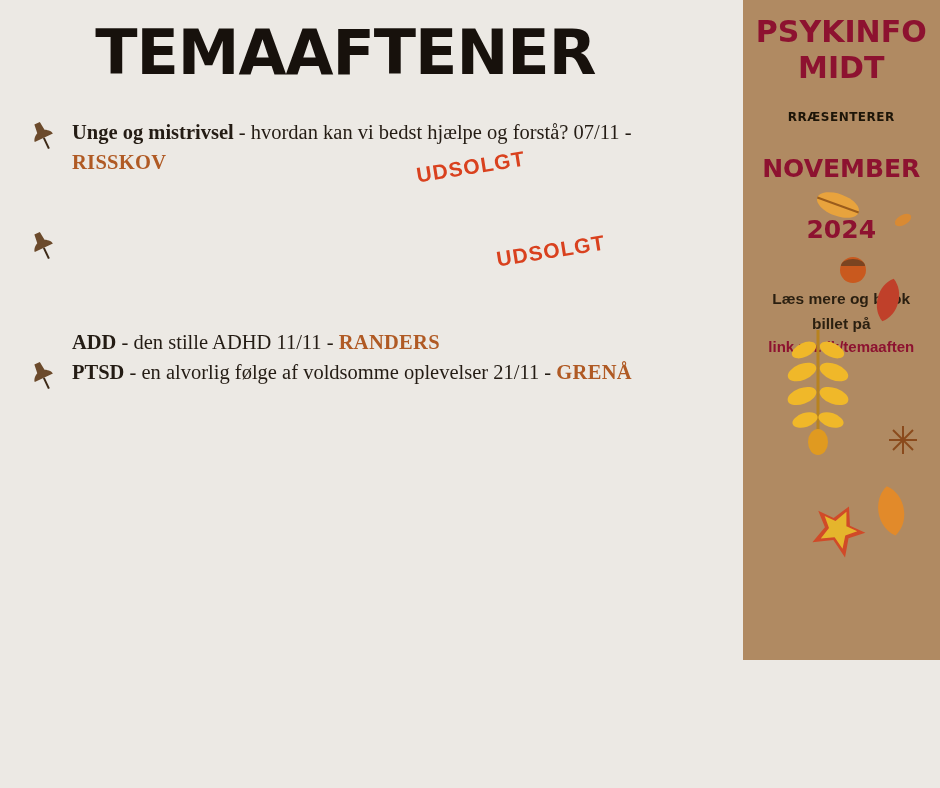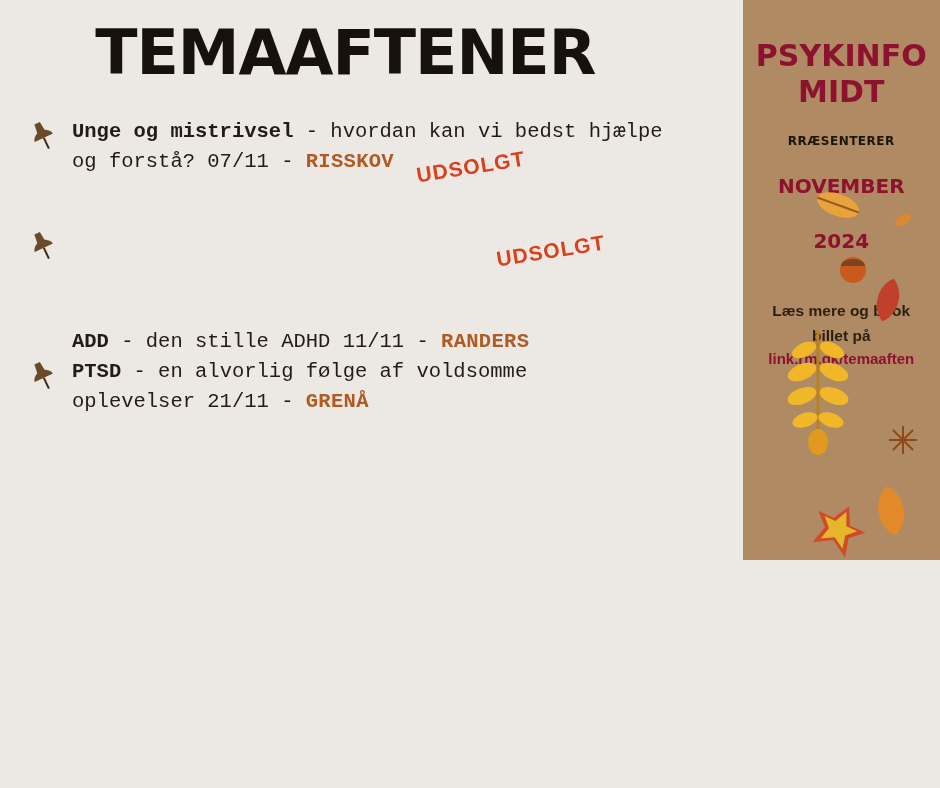--- a/index.html
+++ b/index.html
@@ -47,21 +47,21 @@
     padding-left: 46px;
   }
   .pin {
     position: absolute;
     left: 0;
     top: 2px;
     width: 34px;
     height: 34px;
   }
   .ev-text {
-    font-family: Liberation Mono, monospace;
+    font-family: Liberation Serif, serif;
     font-size: 20.5px;
     line-height: 30px;
     color: #241c14;
     max-width: 620px;
   }
   .ev-text b { font-weight: bold; }
   .place {
     color: #b05a24;
     font-weight: bold;
     letter-spacing: 0.3px;
@@ -72,47 +72,47 @@
     font-weight: bold;
     font-size: 21px;
     letter-spacing: 1px;
     transform: rotate(-9deg);
     font-family: "Liberation Sans", sans-serif;
   }
   
   .right {
     position: relative;
     width: 200px;
-    height: 560px;
+    height: 660px;
     background: #b08a62;
     text-align: center;
-    padding-top: 38px;
+    padding-top: 14px;
     overflow: hidden;
   }
   .brand {
     font-family: "DejaVu Sans", sans-serif;
     font-weight: bold;
     font-size: 30px;
     line-height: 36px;
     color: #8d1230;
     letter-spacing: 0px;
   }
   .presents {
     margin-top: 24px;
     font-family: "DejaVu Sans", sans-serif;
     font-weight: bold;
     font-size: 12px;
     color: #1d1508;
     letter-spacing: 0.5px;
   }
   .month {
-    margin-top: 22px;
-    font-family: "DejaVu Sans", sans-serif;
-    font-weight: bold;
-    font-size: 20px;
+    margin-top: 28px;
+    font-family: "DejaVu Sans", sans-serif;
+    font-weight: bold;
+    font-size: 25px;
     line-height: 33px;
     color: #8d1230;
   }
   .book {
     margin-top: 40px;
     font-size: 15.5px;
     line-height: 25px;
     color: #2a1f10;
     font-weight: bold;
     padding: 0 10px;

